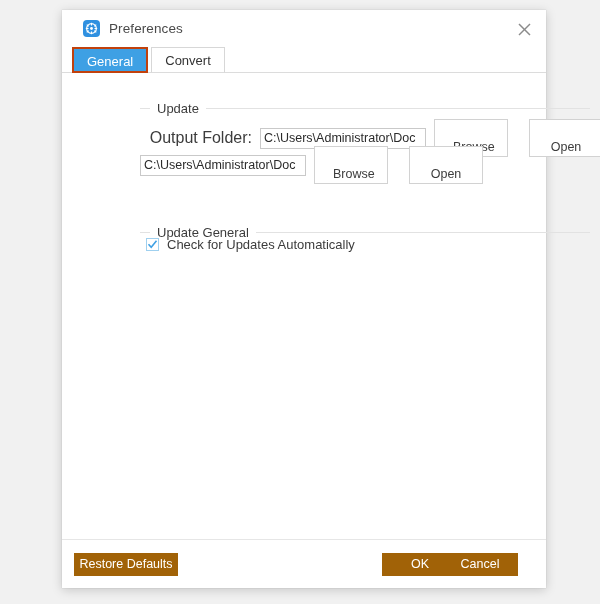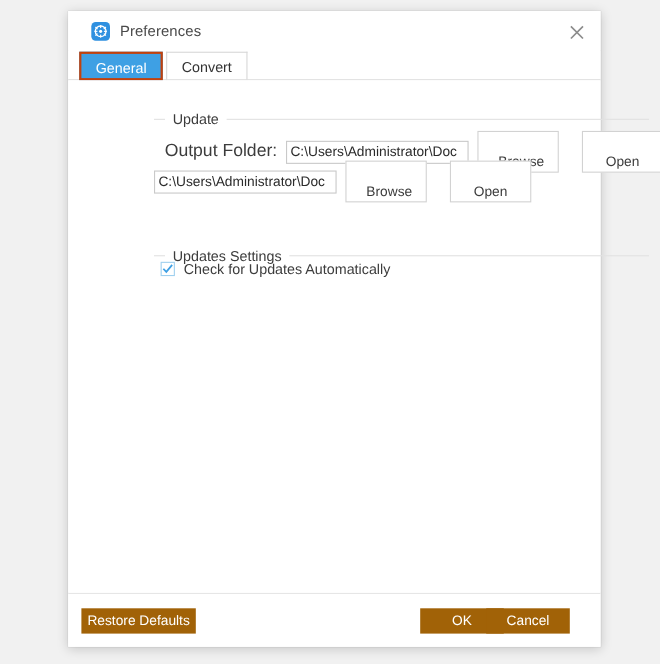--- a/index.html
+++ b/index.html
@@ -334,21 +334,21 @@
       <div class="field-row" style="left:78px; top:81px;">
         <input class="text-input" type="text" value="C:\Users\Administrator\Doc" style="">
         <button class="btn-plain btn-browse">Browse</button>
         <button class="btn-plain btn-open">Open</button>
       </div>
 
 
       <div class="group" style="top:152px;">
         <div class="legend-row">
           <span class="legend-lead"></span>
-          <span class="legend-label">Updates Settings</span>
+          <span class="legend-label">Update General</span>
           <span class="legend-rest"></span>
         </div>
       </div>
 
       <div class="check-row" style="top:164px;justify-content:flex-end;">
         <span class="checkbox">
           <svg width="11" height="11" viewBox="0 0 11 11">
             <polyline points="1.5,5.3 4.2,8.2 9.5,1.8" fill="none" stroke="#3ea0e4" stroke-width="1.6"></polyline>
           </svg>
         </span>

